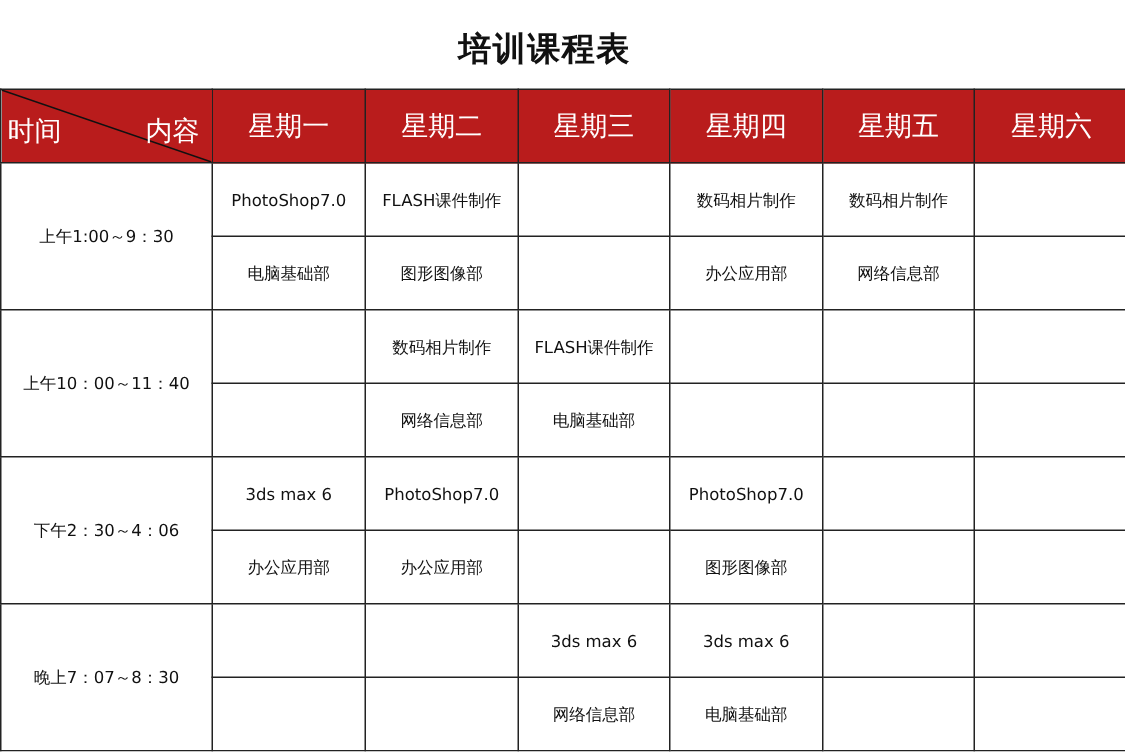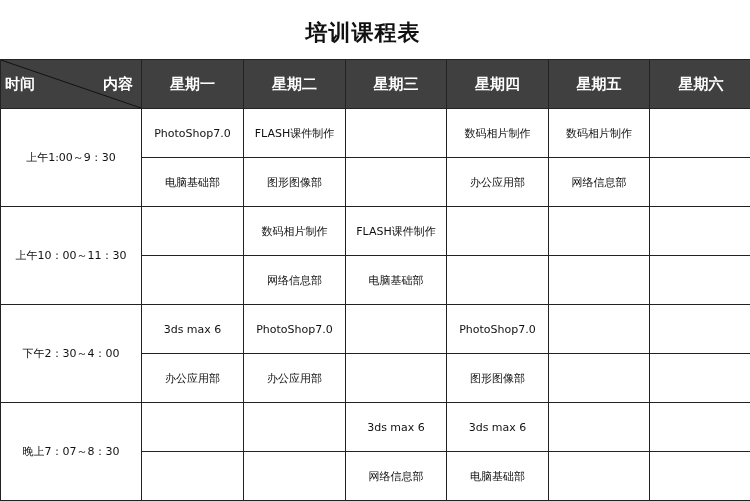--- a/index.html
+++ b/index.html
@@ -4,21 +4,21 @@
   <style>
     html, body { margin: 0; padding: 0; background: #ffffff; }
     body { width: 750px; height: 501px; overflow: hidden; position: relative;
            font-family: "DejaVu Sans", "Liberation Sans", sans-serif; color: #111; }
     .title { position: absolute; top: 18px; left: 0; width: 726px; text-align: center;
              font-size: 22px; font-weight: bold; letter-spacing: 1px; }
     table.sched { position: absolute; top: 59px; left: 0; border-collapse: collapse;
                   table-layout: fixed; width: 752px; }
     table.sched td, table.sched th { border: 1px solid #222; padding: 0; text-align: center;
                   vertical-align: middle; font-size: 11px; font-weight: normal; }
-    table.sched th { background: #404040; color: #ffffff; height: 48px; font-weight: bold; font-size: 15px; }
+    table.sched th { background: #b91c1c; color: #ffffff; height: 48px; font-weight: normal; font-size: 18px; }
     th.corner { position: relative; }
     .corner-svg { position: absolute; left: 0; top: 0; width: 100%; height: 100%; }
     .corner-left { position: absolute; left: 4px; top: 15px; }
     .corner-right { position: absolute; right: 8px; top: 15px; }
     td.half { height: 48px; }
     td.time { font-size: 13px; }
   </style>
 </head>
 <body>
 
@@ -65,39 +65,39 @@
     <tr>
       <td class="half">电脑基础部</td>
       <td class="half">图形图像部</td>
       <td class="half"></td>
       <td class="half">办公应用部</td>
       <td class="half">网络信息部</td>
       <td class="half"></td>
     </tr>
 
     <tr>
-      <td class="time" rowspan="2">上午10：00～11：30</td>
+      <td class="time" rowspan="2">上午10：00～11：40</td>
       <td class="half"></td>
       <td class="half">数码相片制作</td>
       <td class="half">FLASH课件制作</td>
       <td class="half"></td>
       <td class="half"></td>
       <td class="half"></td>
     </tr>
     <tr>
       <td class="half"></td>
       <td class="half">网络信息部</td>
       <td class="half">电脑基础部</td>
       <td class="half"></td>
       <td class="half"></td>
       <td class="half"></td>
     </tr>
 
     <tr>
-      <td class="time" rowspan="2">下午2：30～4：00</td>
+      <td class="time" rowspan="2">下午2：30～4：06</td>
       <td class="half">3ds max 6</td>
       <td class="half">PhotoShop7.0</td>
       <td class="half"></td>
       <td class="half">PhotoShop7.0</td>
       <td class="half"></td>
       <td class="half"></td>
     </tr>
     <tr>
       <td class="half">办公应用部</td>
       <td class="half">办公应用部</td>

